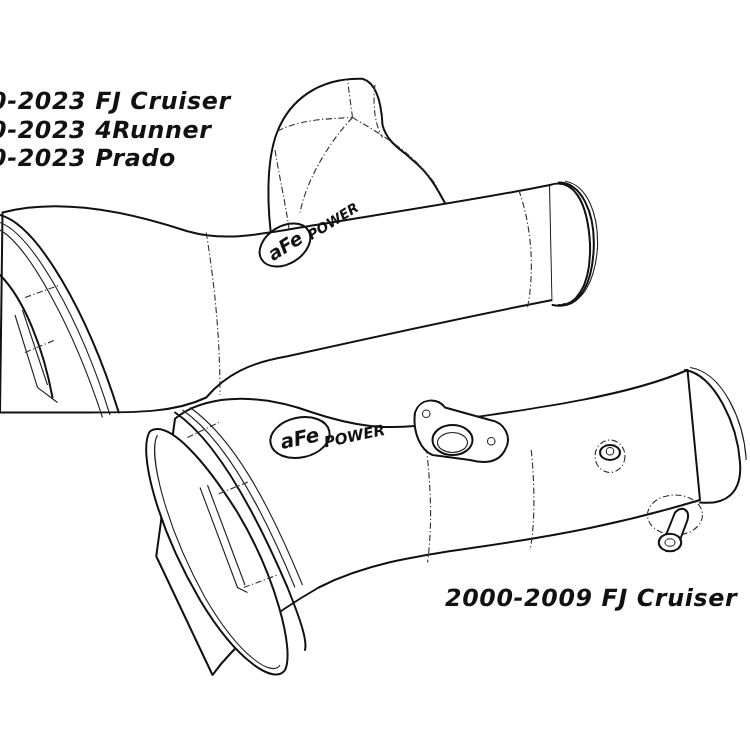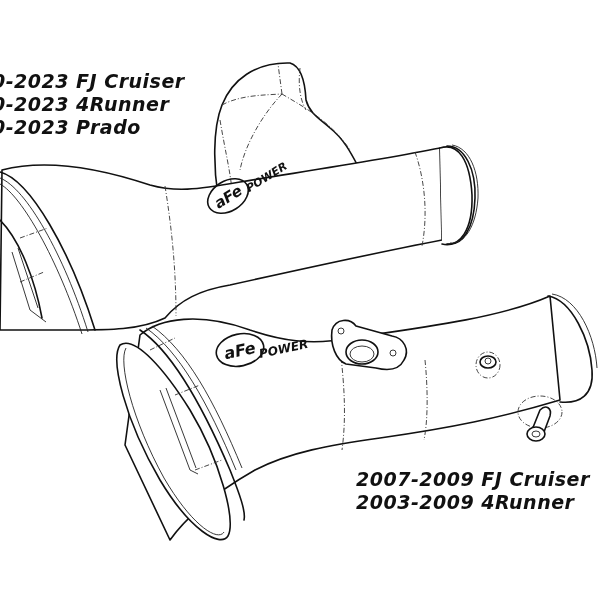--- a/index.html
+++ b/index.html
@@ -118,15 +118,14 @@
   </g>
 </svg>
 
 <div class="label label-block-top">
   <span class="line">0-2023 FJ Cruiser</span>
   <span class="line">0-2023 4Runner</span>
   <span class="line">0-2023 Prado</span>
 </div>
 
 <div class="label label-block-bottom">
-  <span class="line">2007-2009 FJ Cruiser</span>
-  <span class="line">2003-2009 4Runner</span>
+  <span class="line">2000-2009 FJ Cruiser</span>
 </div>
 
 </body></html>

